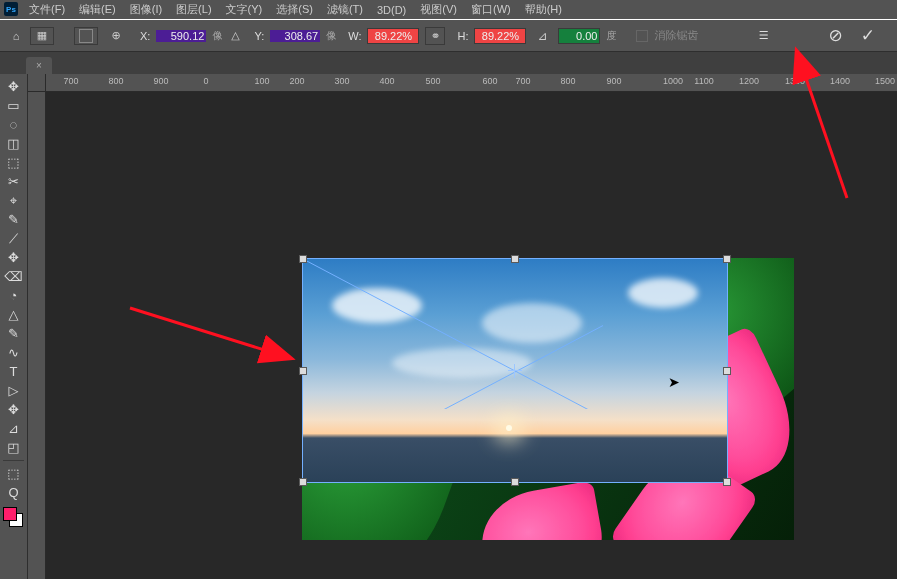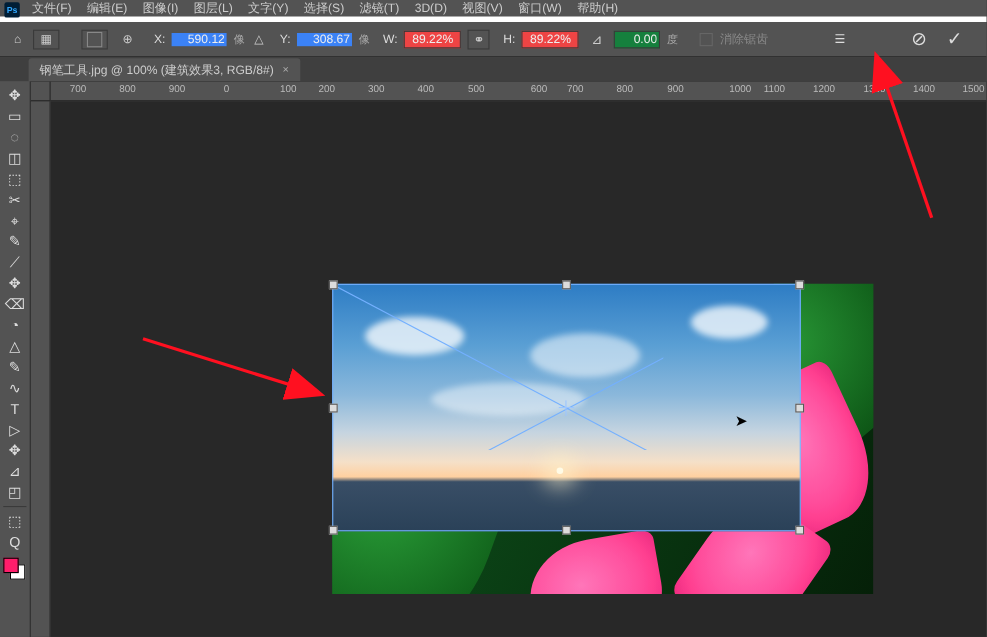--- a/index.html
+++ b/index.html
@@ -1,29 +1,29 @@
 <!DOCTYPE html>
 <html><head>
 <meta charset="utf-8">
 <style>
 * { margin: 0; padding: 0; box-sizing: border-box; font-family: "Microsoft YaHei", sans-serif; }
 body { background: #535353; width: 897px; height: 579px; overflow: hidden; position: relative; color: #ccc; font-size: 11px; }
 
 
-.menubar { background: #535353; height: 20px; display: flex; align-items: center; padding-left: 22px; border-bottom: 5px solid #ffffff; }
+.menubar { background: #535353; height: 20px; display: flex; align-items: center; padding-left: 22px; border-bottom: 1px solid #ffffff; }
 .menubar .app-icon { position: absolute; left: 4px; top: 2px; width: 14px; height: 14px; background: #001e36; border-radius: 2px; display: flex; align-items: center; justify-content: center; font-size: 8px; color: #31a8ff; font-weight: bold; }
 .menubar .menu-item { padding: 16px 7px; cursor: pointer; font-size: 11px; }
 
 
 .options-bar { background: #535353; height: 32px; display: flex; align-items: center; padding: 0 8px; border-bottom: 1px solid #2e2e2e; gap: 6px; font-size: 11px; }
 .options-bar .home-icon { width: 16px; text-align: center; cursor: pointer; }
 .options-bar .icon-box { width: 24px; height: 18px; border: 1px solid #3a3a3a; display: inline-flex; align-items: center; justify-content: center; cursor: pointer; }
 .options-bar .small-box { width: 14px; height: 14px; border: 1px solid #888; }
 .options-bar .field-label { color: #ddd; margin-left: 6px; }
-.options-bar .field-input { background: #3b82f6; border: none; color: #eee; width: 50px; font-size: 11px; text-align: right; padding-right: 2px; }
+.options-bar .field-input { background: #4c1d95; border: none; color: #eee; width: 50px; font-size: 11px; text-align: right; padding-right: 2px; }
 .options-bar .unit { color: #aaa; font-size: 10px; }
 .options-bar .pct-input { background: #ef4444; border: 1px solid #3a3a3a; color: #eee; width: 52px; font-size: 11px; text-align: center; padding: 1px 2px; }
 .options-bar .link-icon { width: 20px; height: 18px; border: 1px solid #3a3a3a; display: inline-flex; align-items: center; justify-content: center; cursor: pointer; font-size: 12px; }
 .options-bar .angle-input { background: #15803d; border: 1px solid #3a3a3a; color: #eee; width: 42px; font-size: 11px; text-align: right; padding: 1px 2px; }
 .options-bar .checkbox { width: 12px; height: 12px; border: 1px solid #666; display: inline-block; vertical-align: middle; }
 .options-bar .right-actions { margin-left: auto; display: flex; align-items: center; gap: 18px; padding-right: 14px; }
 .options-bar .action-icon { cursor: pointer; color: #ddd; }
 
 
 .tab-bar { background: #3f3f3f; height: 22px; display: flex; align-items: flex-end; padding-left: 26px; }
@@ -144,21 +144,20 @@
   <div class="right-actions">
     <span class="action-icon">☰</span>
     <span style="width:24px"></span>
     <span class="action-icon" style="font-size:17px">⊘</span>
     <span class="action-icon" style="font-size:17px">✓</span>
   </div>
 </div>
 
 <div class="tab-bar">
   <div class="tab">
-    <span>钢笔工具.jpg @ 100% (建筑效果3, RGB/8#)</span>
     <span class="close">×</span>
   </div>
 </div>
 
 <div class="workspace">
 
   <div class="toolbox">
     <div class="tool">✥</div>
     <div class="tool">▭</div>
     <div class="tool">◌</div>

